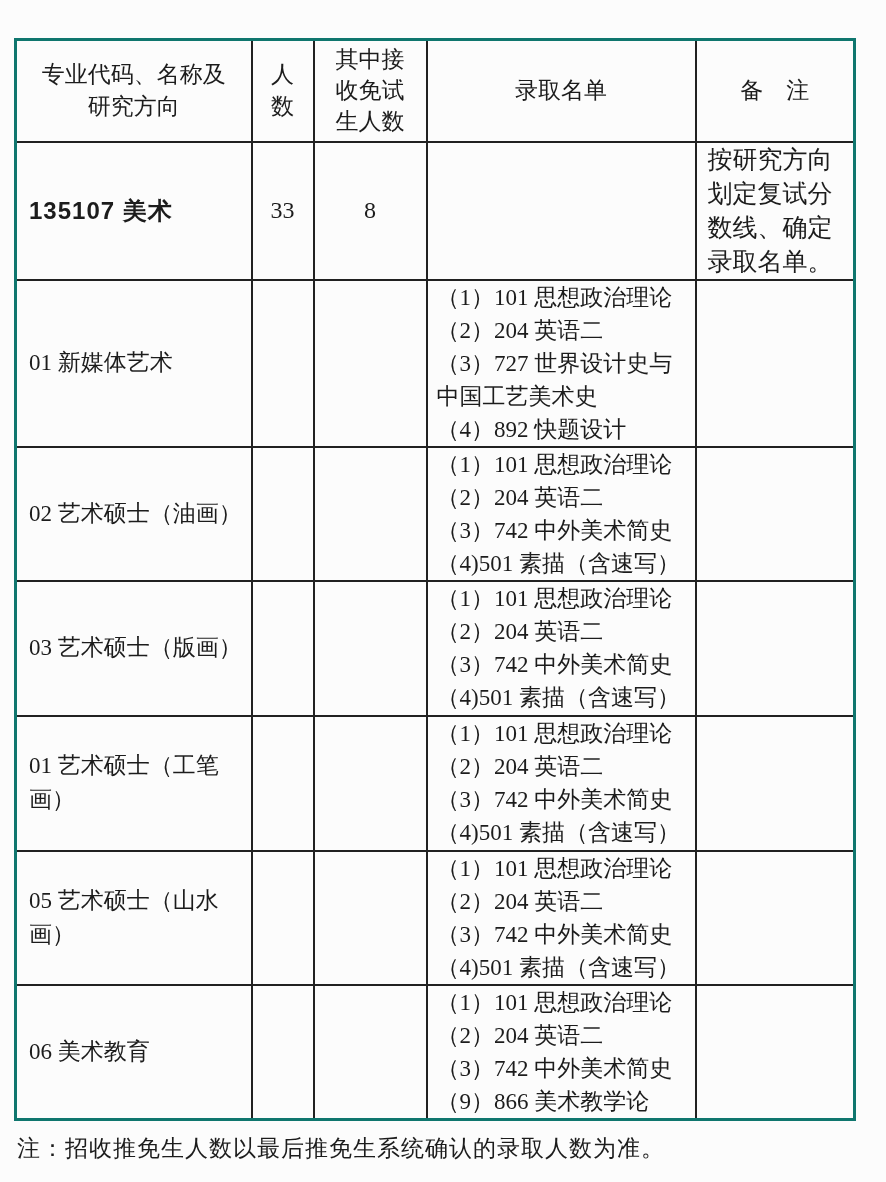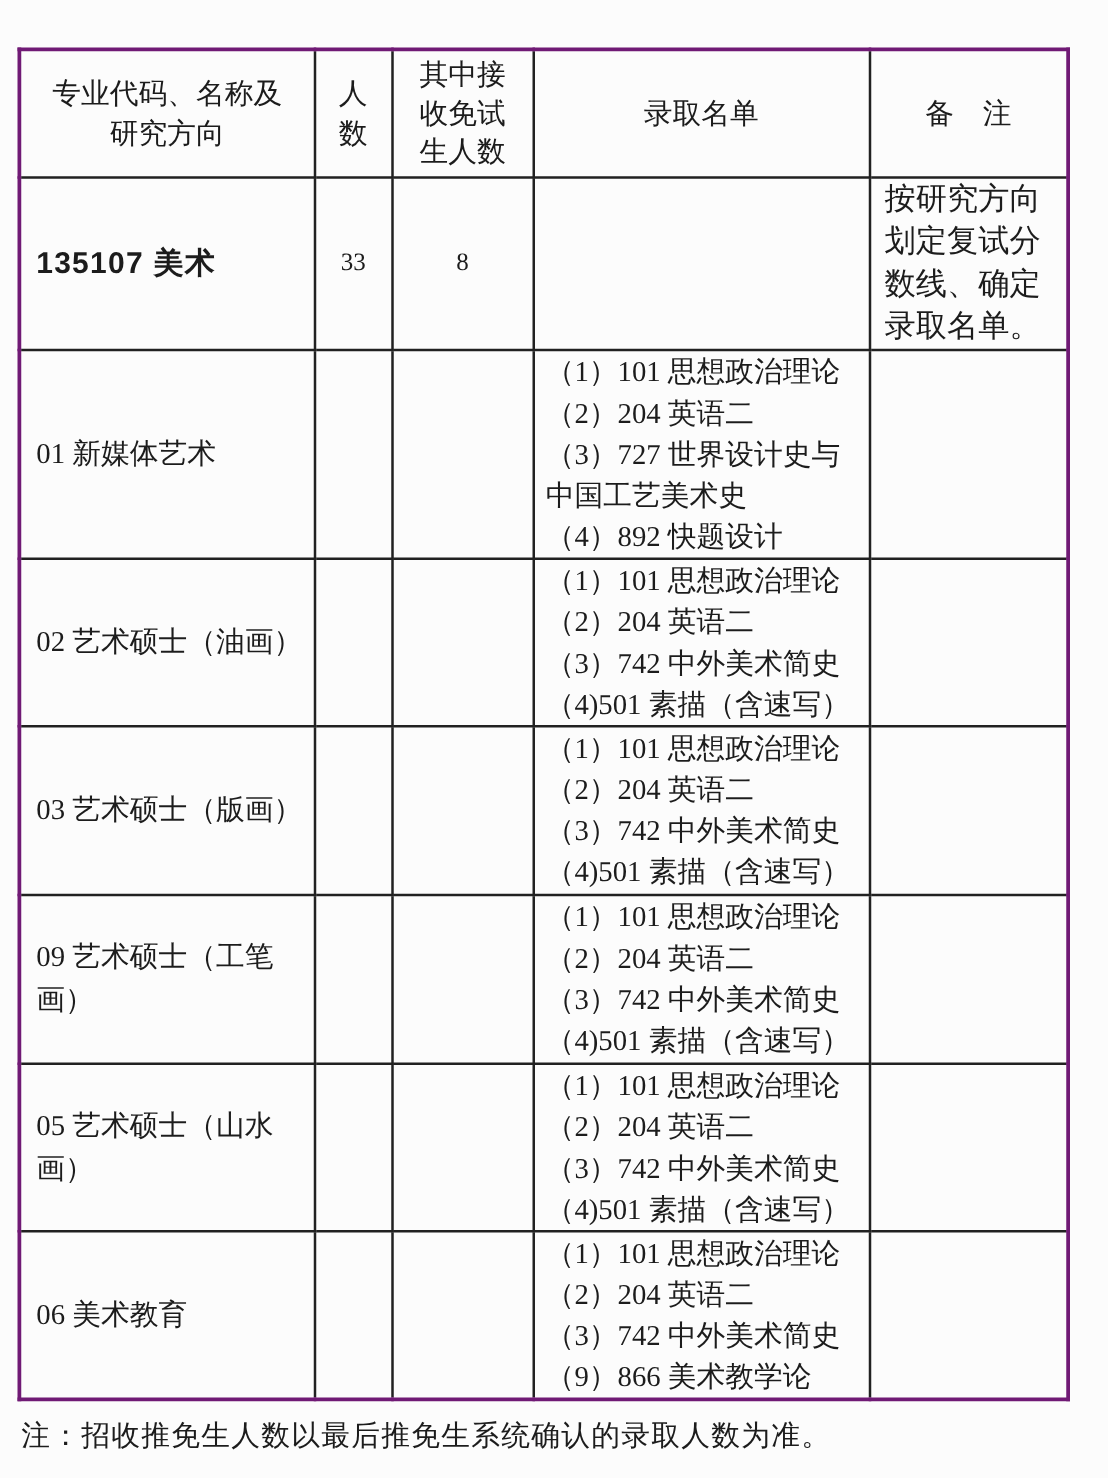--- a/index.html
+++ b/index.html
@@ -14,21 +14,21 @@
     background: #fcfcfc;
     color: #1c1c1c;
     font-family: "Liberation Serif", "DejaVu Serif", serif;
   }
   .doc-table {
     position: absolute;
     left: 14px;
     top: 38px;
     border-collapse: collapse;
     table-layout: fixed;
-    border: 3px solid #701a75;
+    border: 3px solid #0f766e;
   }
   .doc-table th,
   .doc-table td {
     border: 2px solid #212121;
     padding: 0;
     vertical-align: middle;
     font-weight: normal;
     overflow: hidden;
   }
   col.c1 { width: 236px; }
@@ -63,21 +63,21 @@
     line-height: 34px;
   }
   td.major.bold {
     font-weight: bold;
     letter-spacing: 1px;
     font-family: "Liberation Sans", "DejaVu Sans", sans-serif;
     font-size: 24px;
   }
   td.num {
     text-align: center;
-    font-size: 20px;
+    font-size: 24px;
   }
   td.subjects {
     text-align: left;
     padding-left: 9px;
     padding-right: 4px;
   }
   .subject-line {
     font-size: 23px;
     line-height: 33px;
     white-space: nowrap;
@@ -169,21 +169,21 @@
     <td class="subjects">
       <div class="subject-line">（1）101 思想政治理论</div>
       <div class="subject-line">（2）204 英语二</div>
       <div class="subject-line">（3）742 中外美术简史</div>
       <div class="subject-line">（4)501 素描（含速写）</div>
     </td>
     <td class="remark"></td>
   </tr>
 
   <tr class="r4">
-    <td class="major preline">09 艺术硕士（工笔
+    <td class="major preline">01 艺术硕士（工笔
 画）</td>
     <td class="num"></td>
     <td class="num"></td>
     <td class="subjects">
       <div class="subject-line">（1）101 思想政治理论</div>
       <div class="subject-line">（2）204 英语二</div>
       <div class="subject-line">（3）742 中外美术简史</div>
       <div class="subject-line">（4)501 素描（含速写）</div>
     </td>
     <td class="remark"></td>

